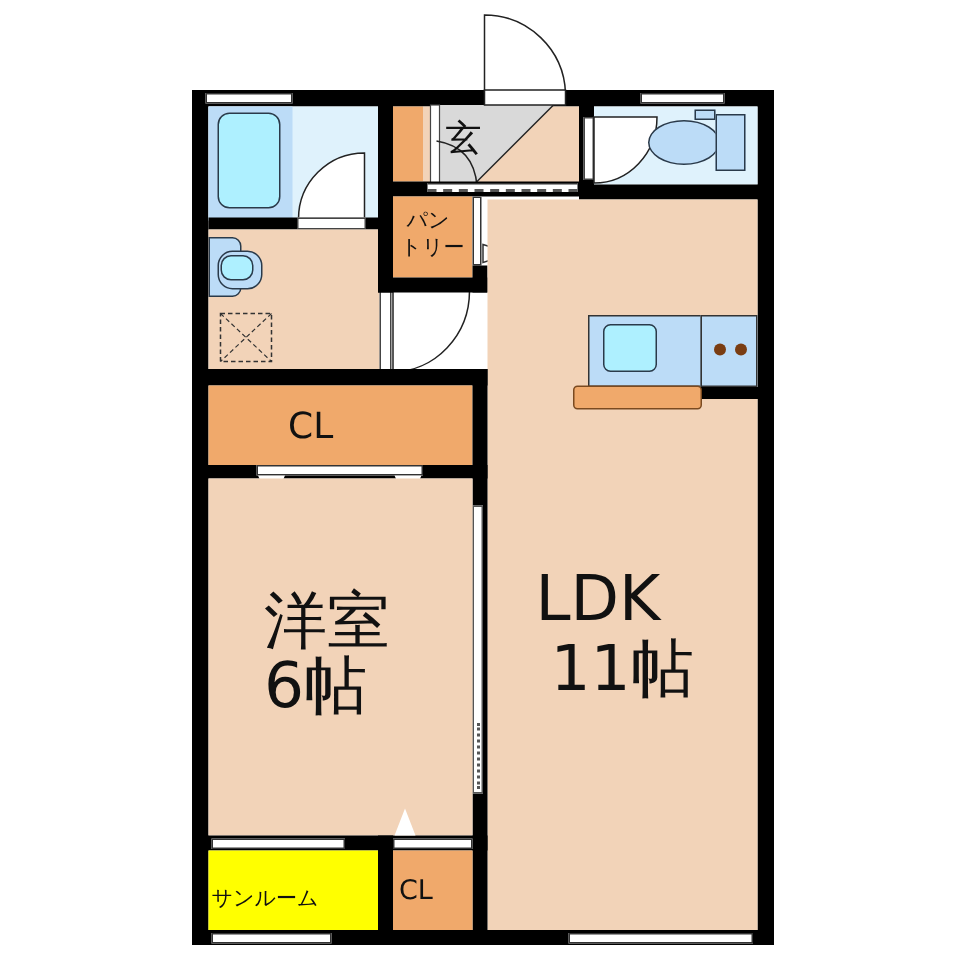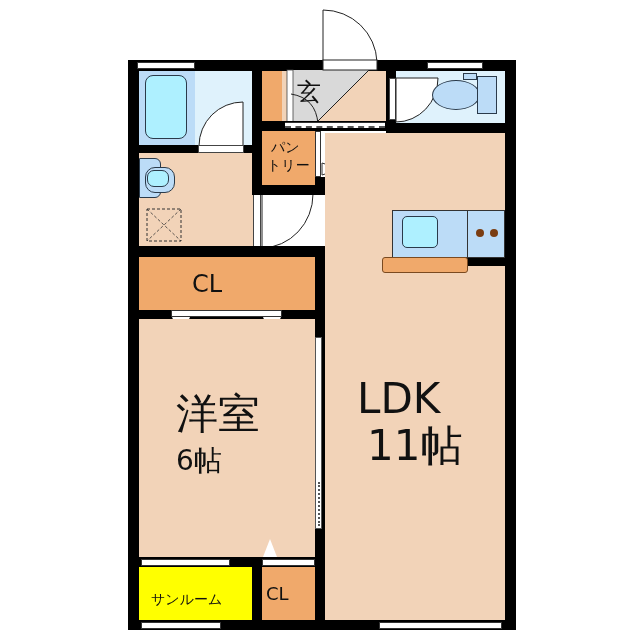--- a/index.html
+++ b/index.html
@@ -109,31 +109,31 @@
 <div class="abs" style="left:171px;top:310px;width:111px;height:7px;background:#fff;border:1px solid #333;"></div>
 <div class="abs tri-down" style="left:172px;top:317px;"></div>
 <div class="abs tri-down" style="left:263px;top:317px;"></div>
 
 <div class="abs wall" style="left:315px;top:246px;width:10px;height:384px;"></div>
 <div class="abs" style="left:315px;top:337px;width:7px;height:192px;background:#fff;border:1px solid #555;"></div>
 <div class="abs" style="left:318px;top:482px;width:1px;height:44px;border-left:2px dotted #555;"></div>
 
 <div class="abs floor" style="left:139px;top:319px;width:176px;height:238px;"></div>
 <div class="abs label" style="left:176px;top:393px;font-size:42px;">洋室</div>
-<div class="abs label" style="left:176px;top:447px;font-size:28px;">6帖</div>
+<div class="abs label" style="left:176px;top:436px;font-size:42px;">6帖</div>
 
 <div class="abs label" style="left:357px;top:378px;font-size:42px;">LDK</div>
 <div class="abs label" style="left:367px;top:425px;font-size:42px;">11帖</div>
 
 <div class="abs wall" style="left:128px;top:557px;width:197px;height:10px;"></div>
 <div class="abs win" style="left:141px;top:559px;width:89px;height:7px;"></div>
 <div class="abs" style="left:262px;top:559px;width:53px;height:7px;background:#fff;border:1px solid #333;"></div>
 <div class="abs tri-up" style="left:263px;top:539px;"></div>
 <div class="abs" style="left:139px;top:567px;width:113px;height:53px;background:#ffff00;"></div>
-<div class="abs label" style="left:151px;top:592px;font-size:14px;">サンルーム</div>
+<div class="abs label" style="left:141px;top:592px;font-size:14px;">サンルーム</div>
 <div class="abs wall" style="left:252px;top:557px;width:10px;height:73px;"></div>
 <div class="abs orange" style="left:262px;top:567px;width:53px;height:53px;"></div>
 <div class="abs label" style="left:266px;top:585px;font-size:18px;">CL</div>
 
 <div class="abs win" style="left:137px;top:62px;width:58px;height:7px;"></div>
 <div class="abs win" style="left:427px;top:62px;width:56px;height:7px;"></div>
 <div class="abs win" style="left:141px;top:622px;width:80px;height:7px;"></div>
 <div class="abs win" style="left:379px;top:622px;width:123px;height:7px;"></div>
 
 </body></html>

